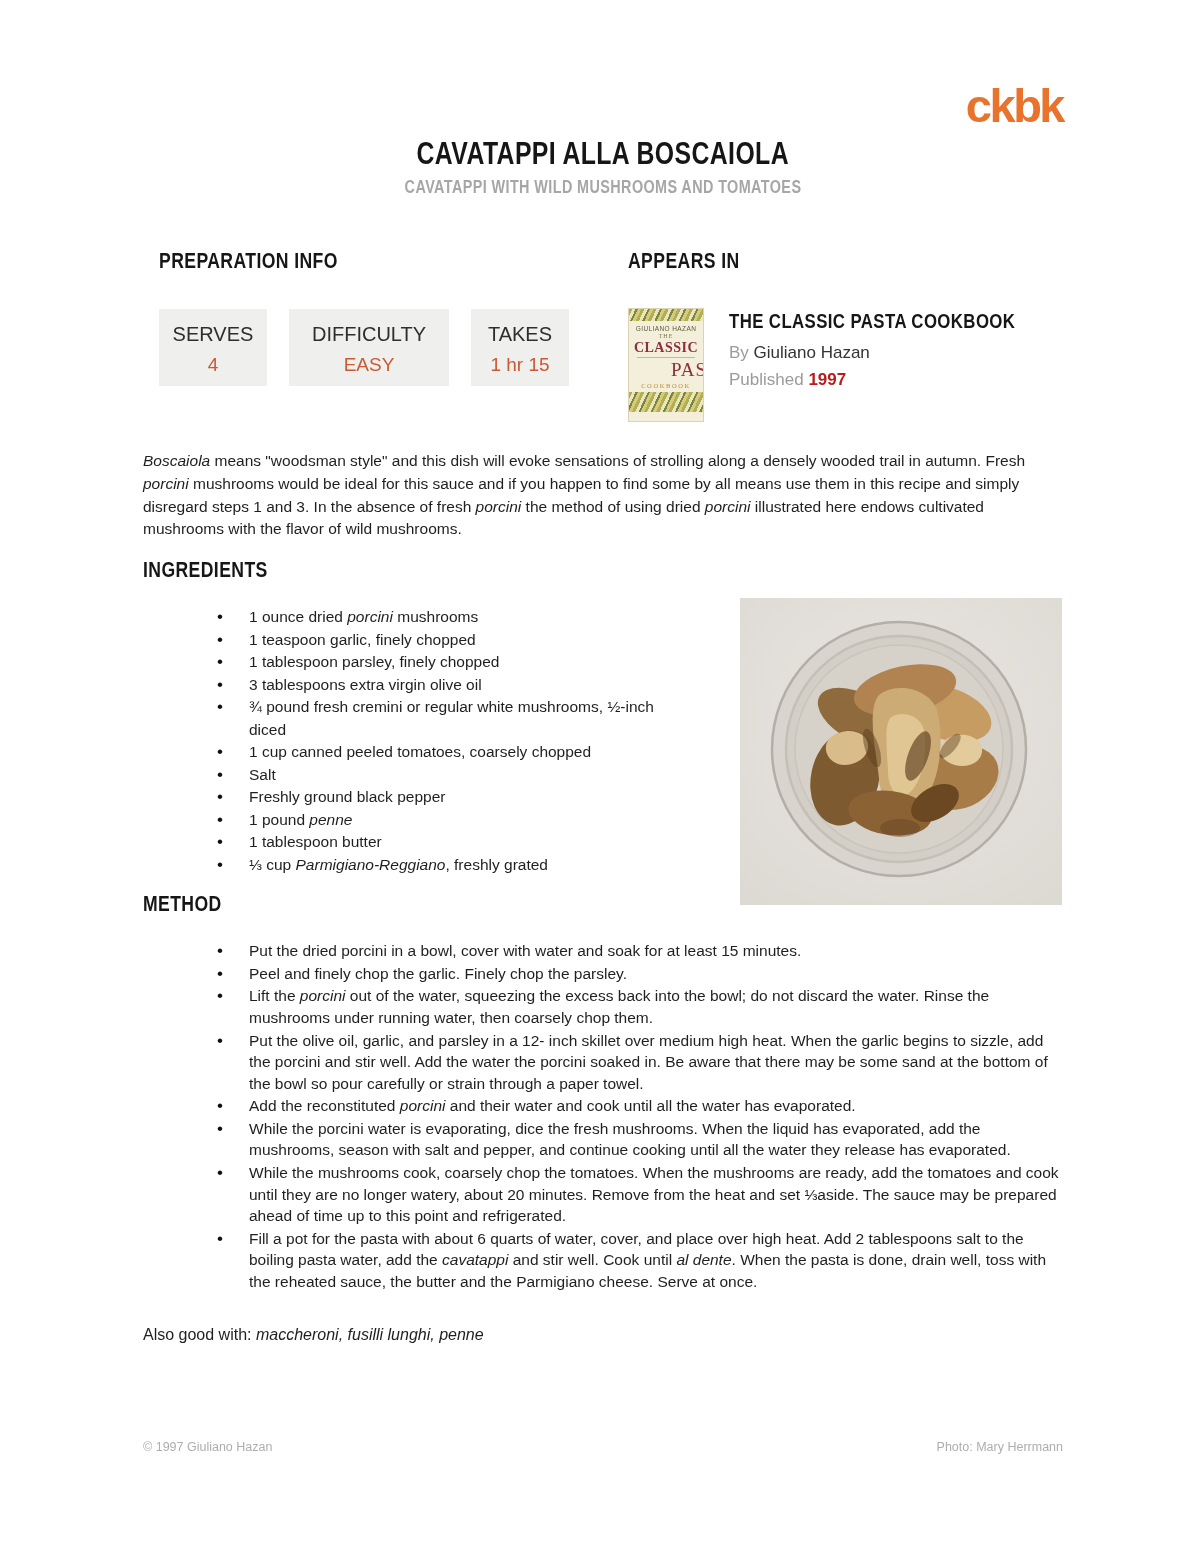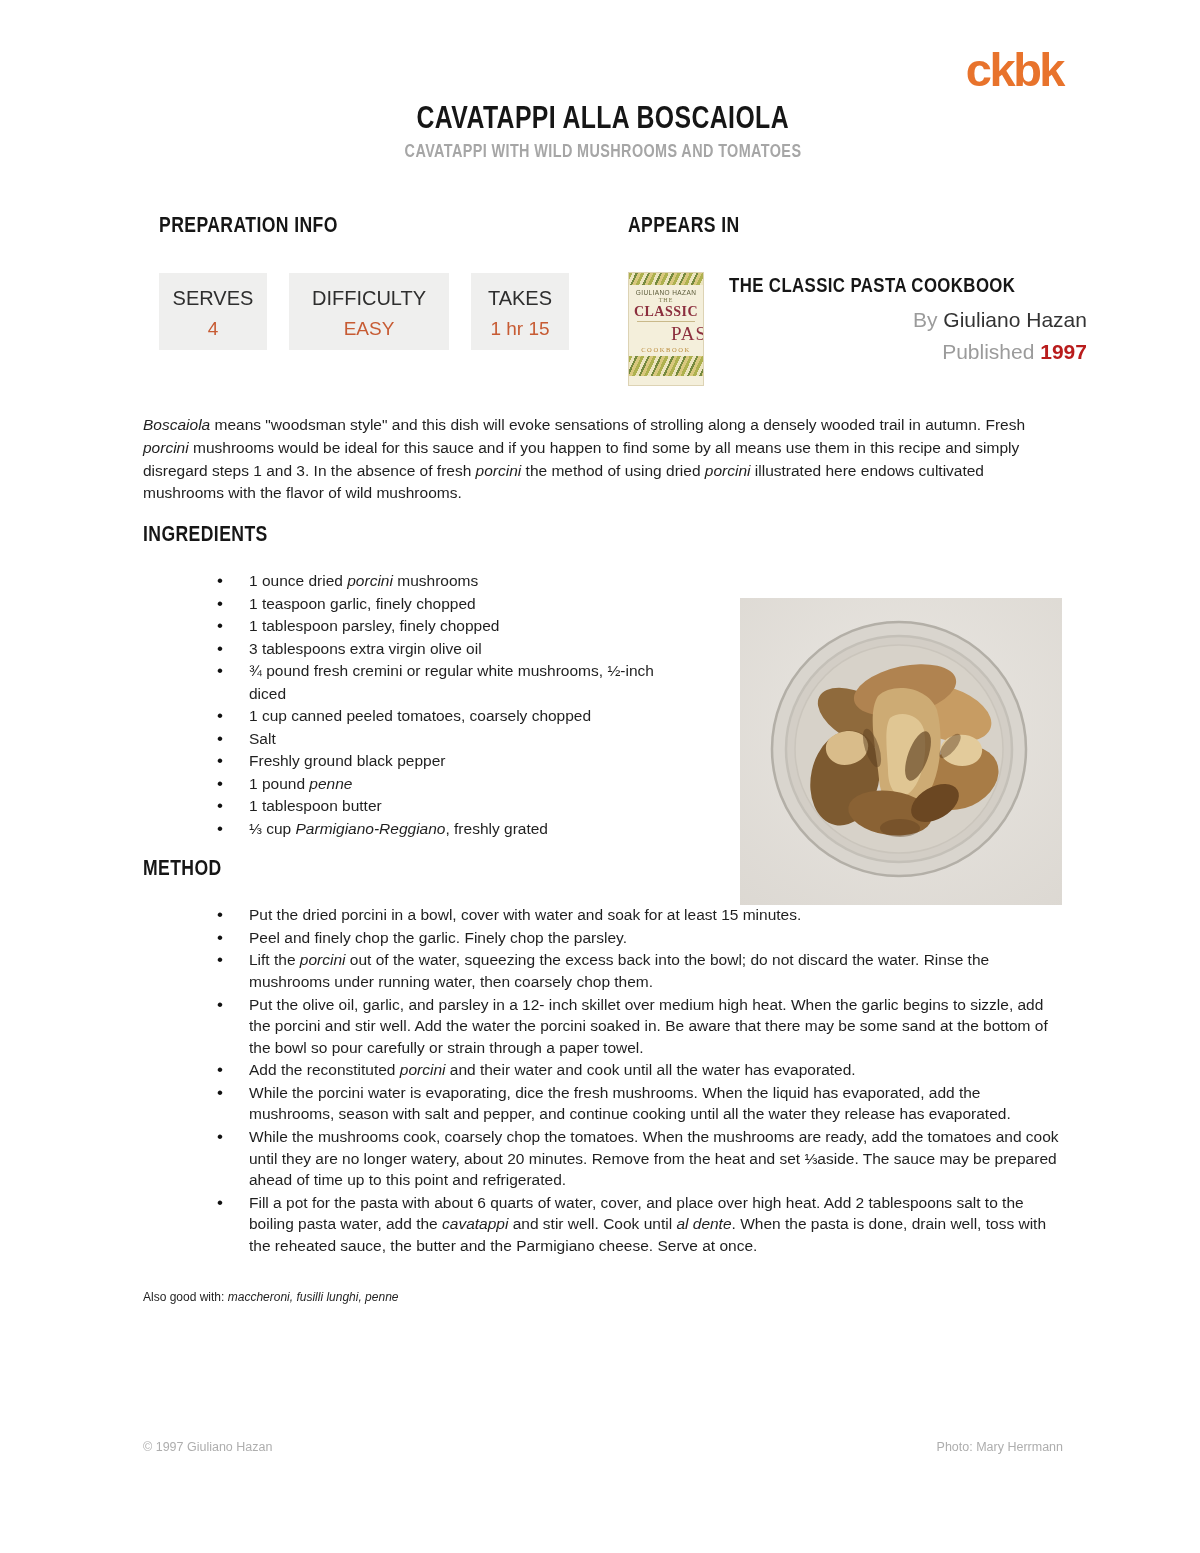--- a/index.html
+++ b/index.html
@@ -19,21 +19,21 @@
     display:inline-block;
     font-weight:bold;
     letter-spacing:0.5px;
     transform:scaleX(0.8);
     transform-origin:0 50%;
     color:#161616;
     white-space:nowrap;
   }
   .centered-cond { transform-origin:50% 50%; }
 
-  .logo-row { padding-top:46px; text-align:right; line-height:1; }
+  .logo-row { padding-top:82px; text-align:right; line-height:1; }
   .logo {
     font-size:47px; font-weight:800; letter-spacing:-2.5px;
     color:#e8732c; line-height:1; display:inline-block;
   }
 
   .title-wrap { text-align:center; margin-top:9px; line-height:1; }
   .title { font-size:31px; }
   .subtitle-wrap { text-align:center; margin-top:9px; line-height:1; }
   .subtitle { font-size:18px; color:#a6a6a6; }
 
@@ -65,42 +65,42 @@
   .band.bottom { height:20px; margin-top:3px; }
   .cover-author { font-size:6.5px; color:#5a5a38; letter-spacing:0.4px; margin-top:4px; font-family:"Liberation Sans",sans-serif; }
   .cover-the { font-size:6px; color:#7a7a4a; margin-top:1px; letter-spacing:1px; }
   .cover-classic { font-size:14px; color:#8c2f3e; font-weight:bold; letter-spacing:0.5px; line-height:1.1; margin-top:1px; }
   .cover-rule { height:1px; background:#c9b98a; margin:2px 8px; }
   .cover-pasta { font-size:19px; color:#8c2f3e; letter-spacing:1px; line-height:1.05;margin-left:42px; }
   .cover-cookbook { font-size:6.5px; color:#bb8c3c; letter-spacing:1.6px; margin-top:2px; }
 
   .book-info { padding-top:1px; }
   .book-title { font-size:21px; }
-  .book-line { font-size:21px; color:#9b9b9b; margin-top:7px; line-height:1.2;text-align:right; }
+  .book-line { font-size:17px; color:#9b9b9b; margin-top:7px; line-height:1.2; }
   .book-line .dark { color:#333; }
   .book-line .dark-bold { color:#b91c1c; font-weight:bold; }
 
   .intro { margin-top:28px; font-size:15.5px; line-height:1.47; color:#1f1f1f; }
   .it { font-style:italic; }
 
   .ing-heading-row { margin-top:18px; line-height:1; }
   ul.bullet-list { list-style:none; margin-top:25px; padding-left:72px; }
   ul.bullet-list li {
     position:relative; padding-left:34px;
     font-size:15.5px; line-height:22.5px; color:#1f1f1f;
   }
   ul.bullet-list li::before {
     content:"\2022"; position:absolute; left:2px; top:0;
     font-size:17px; color:#111;
   }
   ul.ing-list { width:520px; }
   ul.method-list li { line-height:21.6px; margin-bottom:1px; }
 
   .method-heading-row { margin-top:17px; line-height:1; }
-  .also-good { margin-top:33px; font-size:12px; color:#1f1f1f; }
+  .also-good { margin-top:33px; font-size:16px; color:#1f1f1f; }
 
   .photo {
     position:absolute; left:740px; top:598px;
     width:322px; height:307px; display:block;
   }
 
   .footer {
     position:absolute; top:1440px; left:143px; right:137px;
     display:flex; justify-content:space-between;
     font-size:12.5px; color:#aeaeae;

